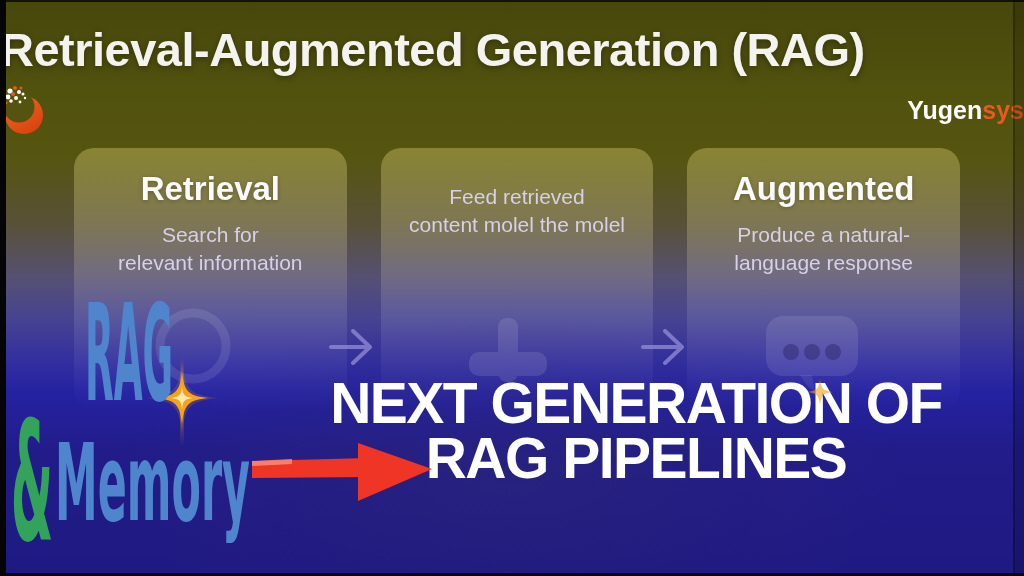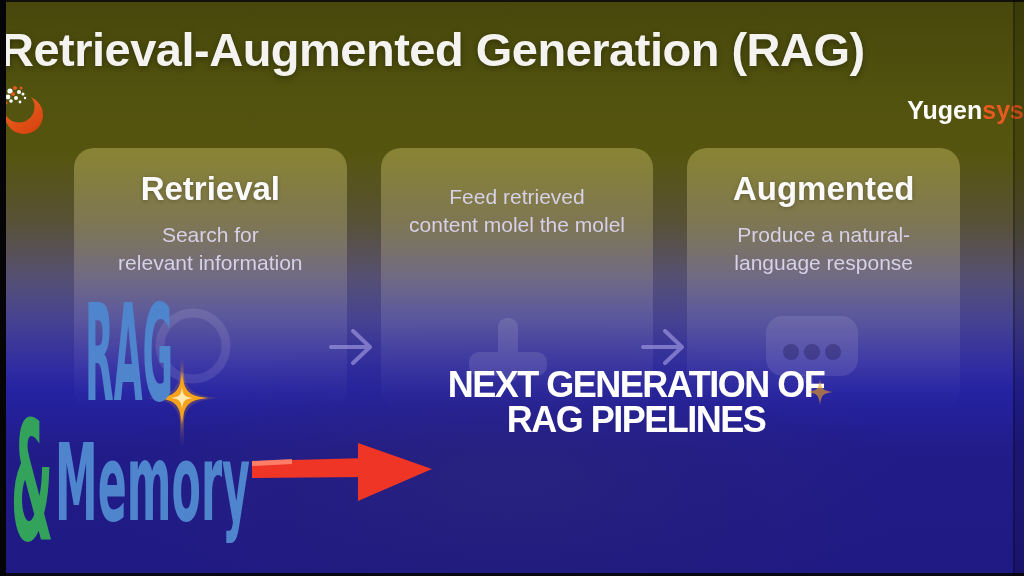--- a/index.html
+++ b/index.html
@@ -42,22 +42,22 @@
       rgba(255,240,140,0.30) 0%,
       rgba(255,244,185,0.22) 32%,
       rgba(235,230,255,0.13) 62%,
       rgba(230,225,255,0.05) 85%,
       rgba(230,225,255,0) 100%);
   }
   .card-title{font-size:33px;font-weight:bold;color:#fbfafa;line-height:1.15;
     text-shadow:0 1px 4px rgba(0,0,0,0.25);}
   .card-desc{margin-top:13px;font-size:21px;color:#d6d0e8;line-height:1.32;}
   .headline{
-    position:absolute;left:300px;top:368px;width:672px;text-align:center;
-    font-weight:bold;color:#ffffff;font-size:36px;letter-spacing:-1.5px;line-height:0.97;
+    position:absolute;left:300px;top:376px;width:672px;text-align:center;
+    font-weight:bold;color:#ffffff;font-size:57px;letter-spacing:-1.5px;line-height:0.97;
   }
   .fx{position:absolute;left:0;top:0;pointer-events:none;}
   .edge{position:absolute;background:#050508;}
   .edge-left{left:0;top:0;width:6px;height:576px;}
   .edge-top{left:0;top:0;width:1024px;height:2px;opacity:0.8;}
   .edge-bottom{left:0;bottom:0;width:1024px;height:3px;opacity:0.9;}
   .edge-line-right{position:absolute;left:1013px;top:0;width:2px;height:576px;background:rgba(0,0,0,0.38);}
   .edge-right-band{position:absolute;left:1015px;top:0;width:9px;height:576px;background:rgba(0,0,0,0.18);}
 </style>
 </head>

